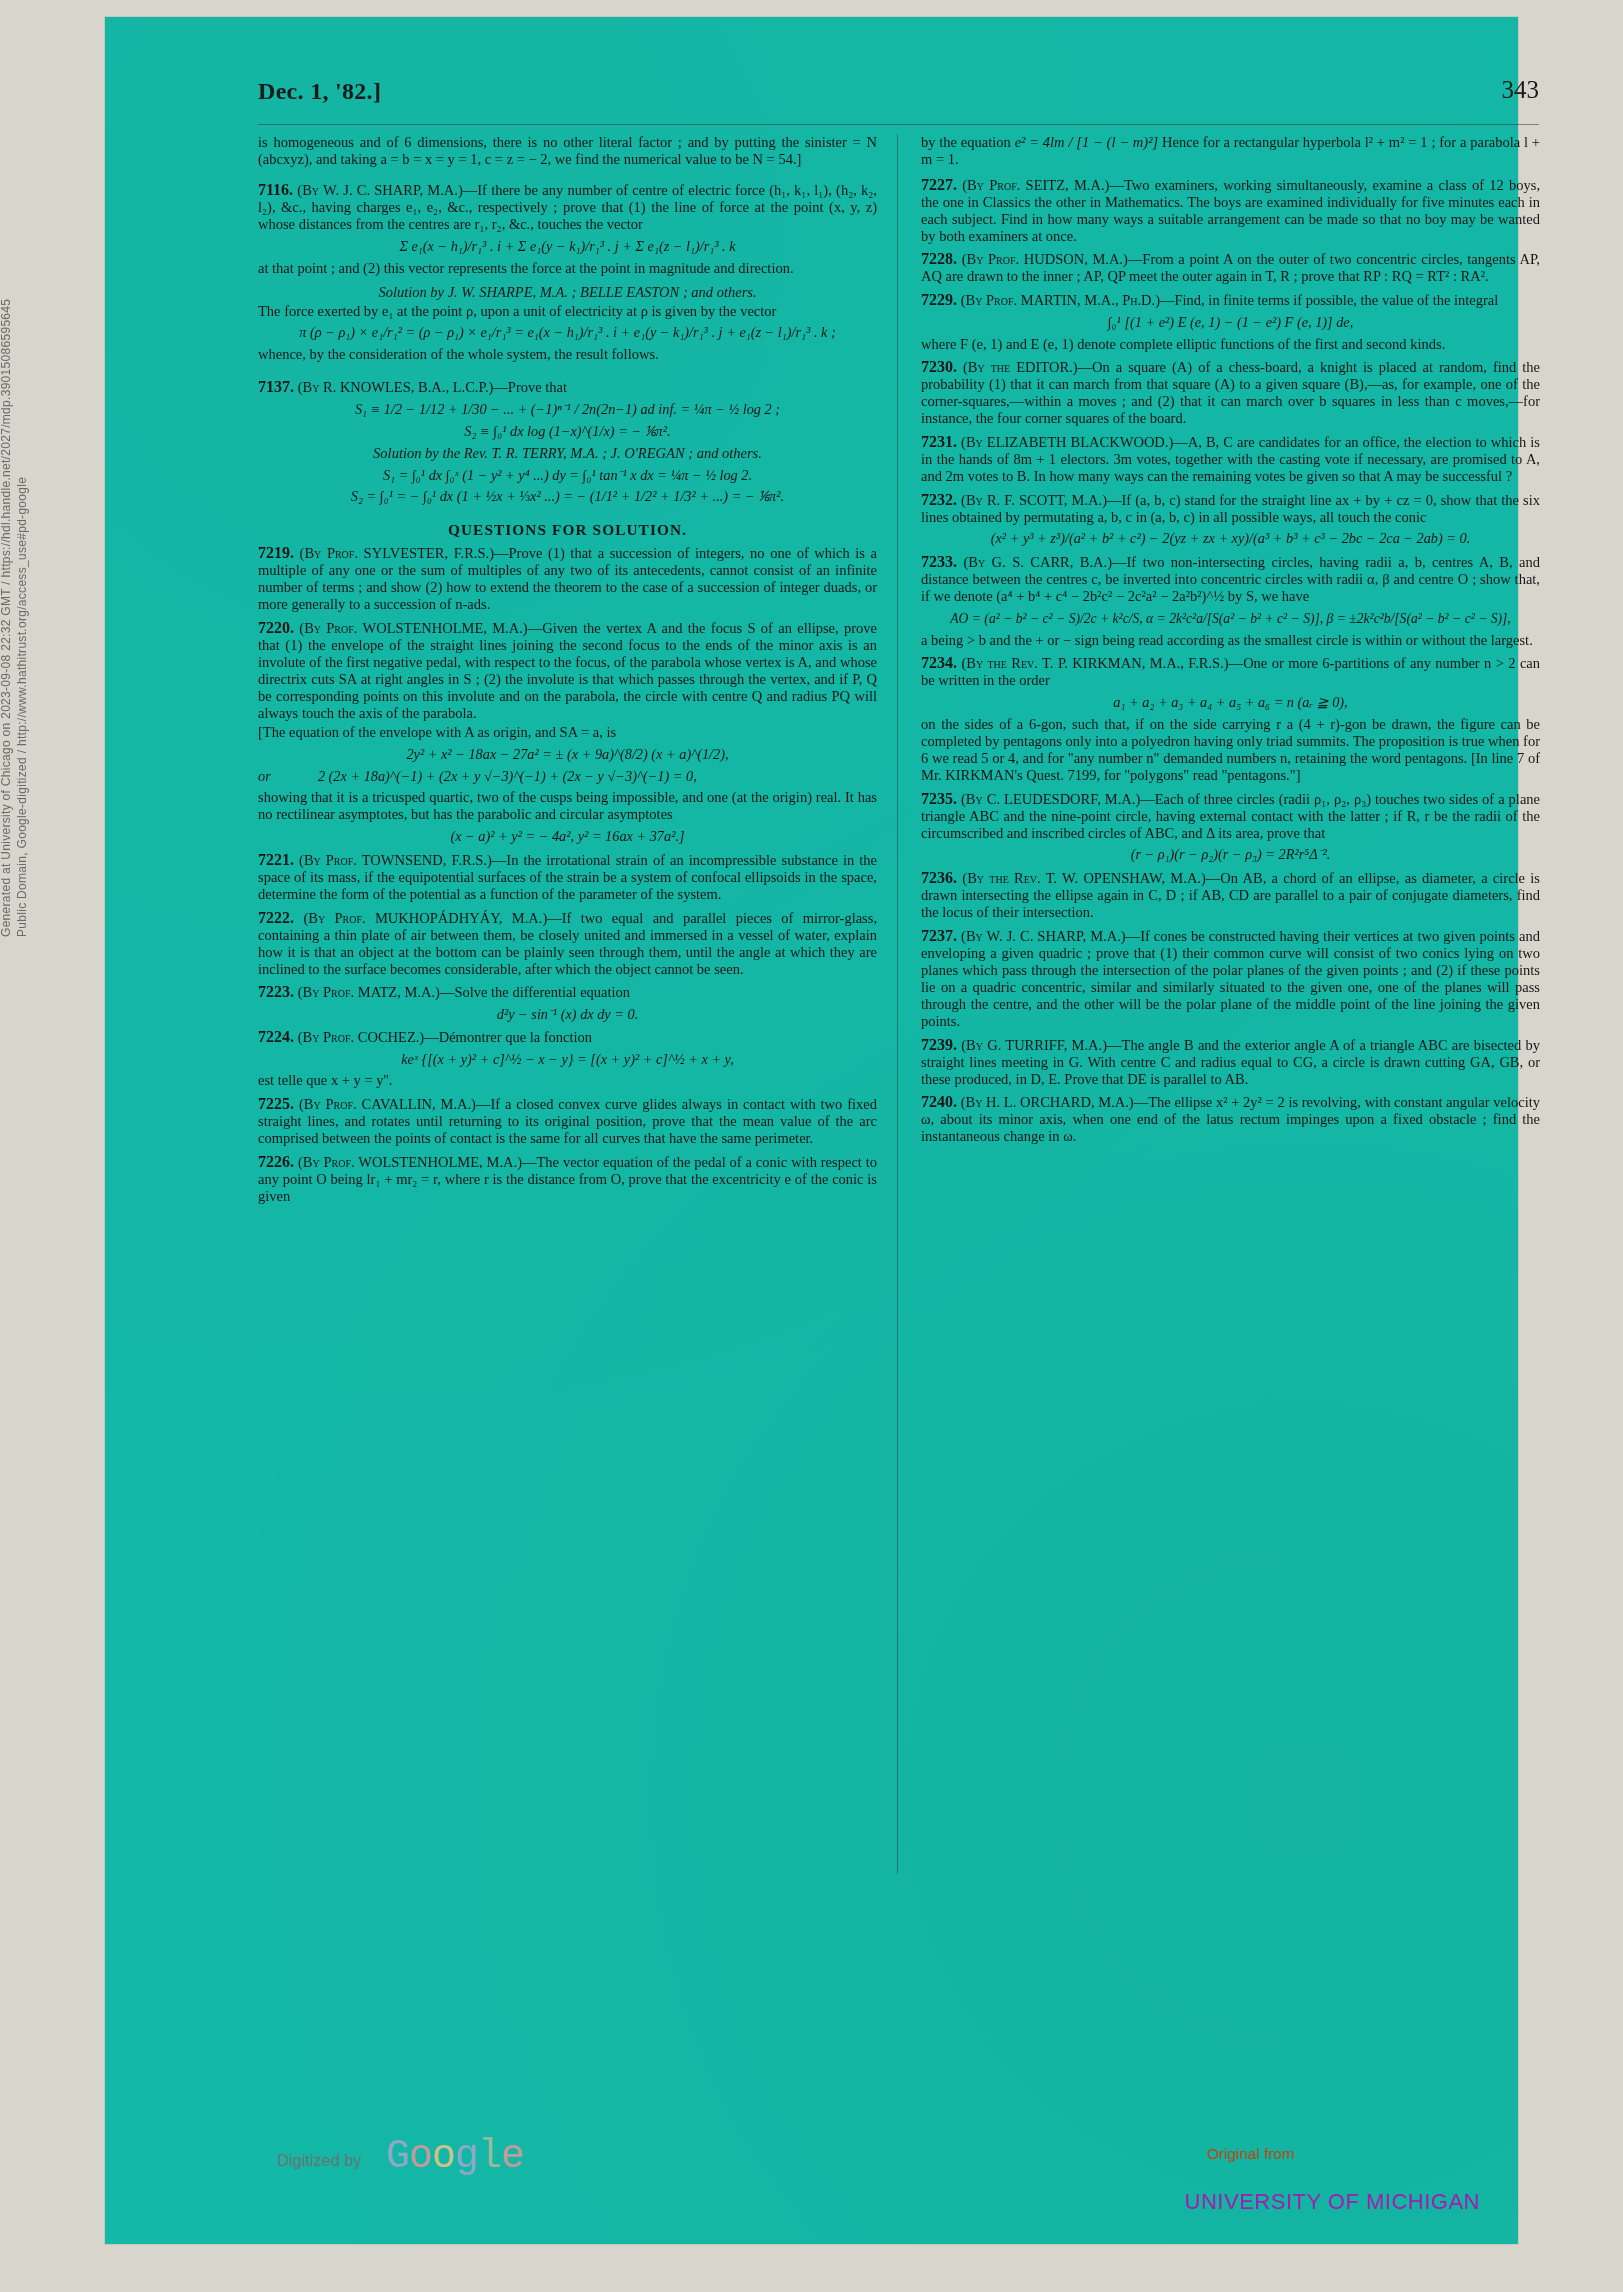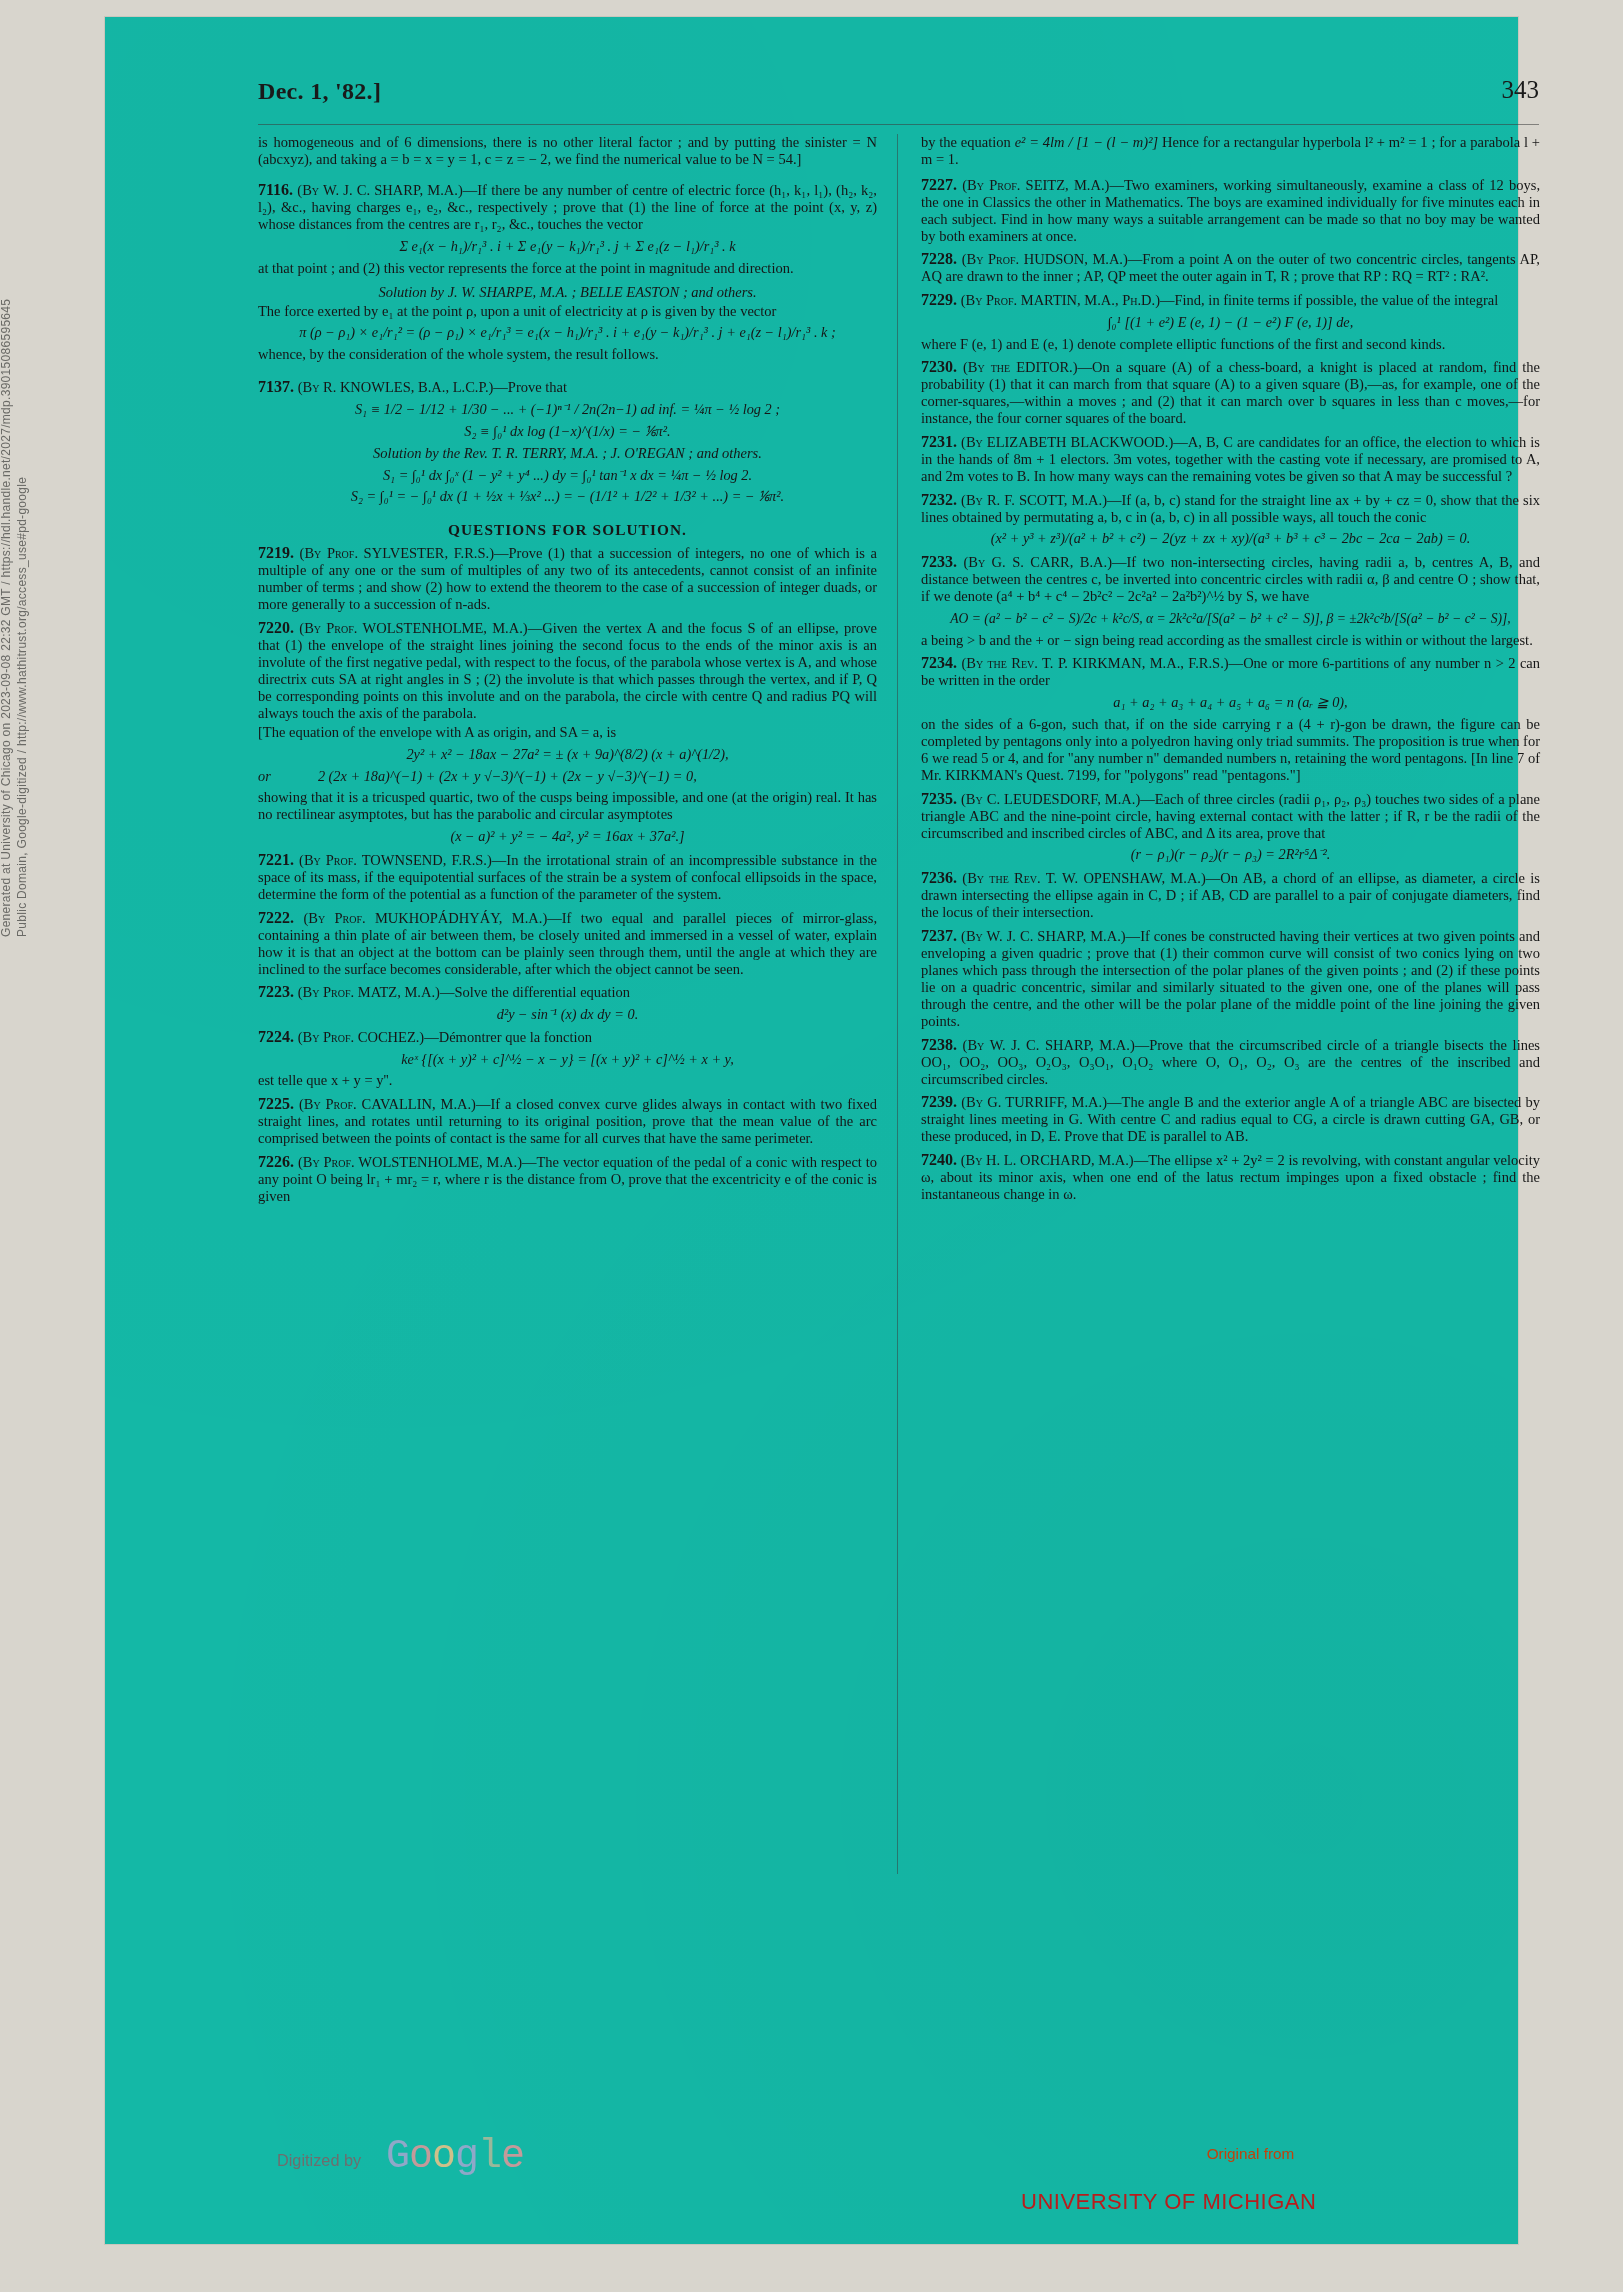--- a/index.html
+++ b/index.html
@@ -125,22 +125,22 @@
   .google .g{color:#9ab89a;}
   .orig{
     position:absolute;right:229px;top:2145px;
     font-family:"Liberation Sans", sans-serif;
     font-size:15.3px;color:#c2410c;
     text-align:center;width:287px;
   }
   .orig2{
     position:absolute;right:143px;top:2189px;
     font-family:"Liberation Sans", sans-serif;
-    font-size:22px;color:#b91c1c;
-    text-align:left;width:459px;
+    font-size:22px;color:#a21caf;
+    text-align:right;width:459px;
     letter-spacing:0.5px;
   }
 </style>
 </head>
 <body>
 
 <div class="page">
   <div class="scan-noise"></div>
 
   <div class="hdr">
@@ -296,24 +296,20 @@
       <p style="margin-top:5.7px">
         <span class="num">7236.</span>
         <span class="sc">(By the Rev. T. W. OPENSHAW, M.A.)—</span><span>On AB, a chord of an ellipse, as diameter, a circle is drawn intersecting the ellipse again in C, D ; if AB, CD are parallel to a pair of conjugate diameters, find the locus of their intersection.</span>
       </p>
 
       <p style="margin-top:5.7px">
         <span class="num">7237.</span>
         <span class="sc">(By W. J. C. SHARP, M.A.)—</span><span>If cones be constructed having their vertices at two given points and enveloping a given quadric ; prove that (1) their common curve will consist of two conics lying on two planes which pass through the intersection of the polar planes of the given points ; and (2) if these points lie on a quadric concentric, similar and similarly situated to the given one, one of the planes will pass through the centre, and the other will be the polar plane of the middle point of the line joining the given points.</span>
       </p>
 
-      <p style="margin-top:5.7px">
-        <span class="num">7238.</span>
-        <span class="sc">(By W. J. C. SHARP, M.A.)—</span><span>Prove that the circumscribed circle of a triangle bisects the lines OO₁, OO₂, OO₃, O₂O₃, O₃O₁, O₁O₂ where O, O₁, O₂, O₃ are the centres of the inscribed and circumscribed circles.</span>
-      </p>
 
       <p style="margin-top:5.7px">
         <span class="num">7239.</span>
         <span class="sc">(By G. TURRIFF, M.A.)—</span><span>The angle B and the exterior angle A of a triangle ABC are bisected by straight lines meeting in G. With centre C and radius equal to CG, a circle is drawn cutting GA, GB, or these produced, in D, E. Prove that DE is parallel to AB.</span>
       </p>
 
       <p style="margin-top:5.7px">
         <span class="num">7240.</span>
         <span class="sc">(By H. L. ORCHARD, M.A.)—</span><span>The ellipse x² + 2y² = 2 is revolving, with constant angular velocity ω, about its minor axis, when one end of the latus rectum impinges upon a fixed obstacle ; find the instantaneous change in ω.</span>
       </p>

